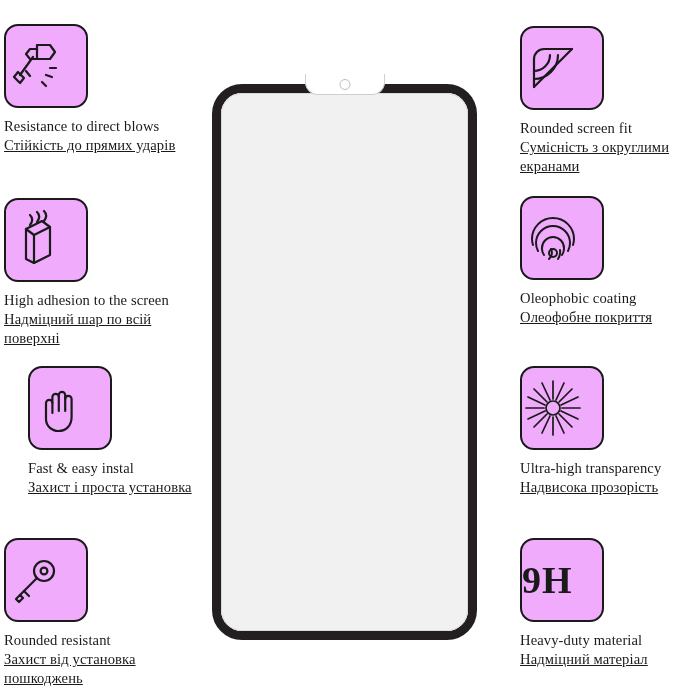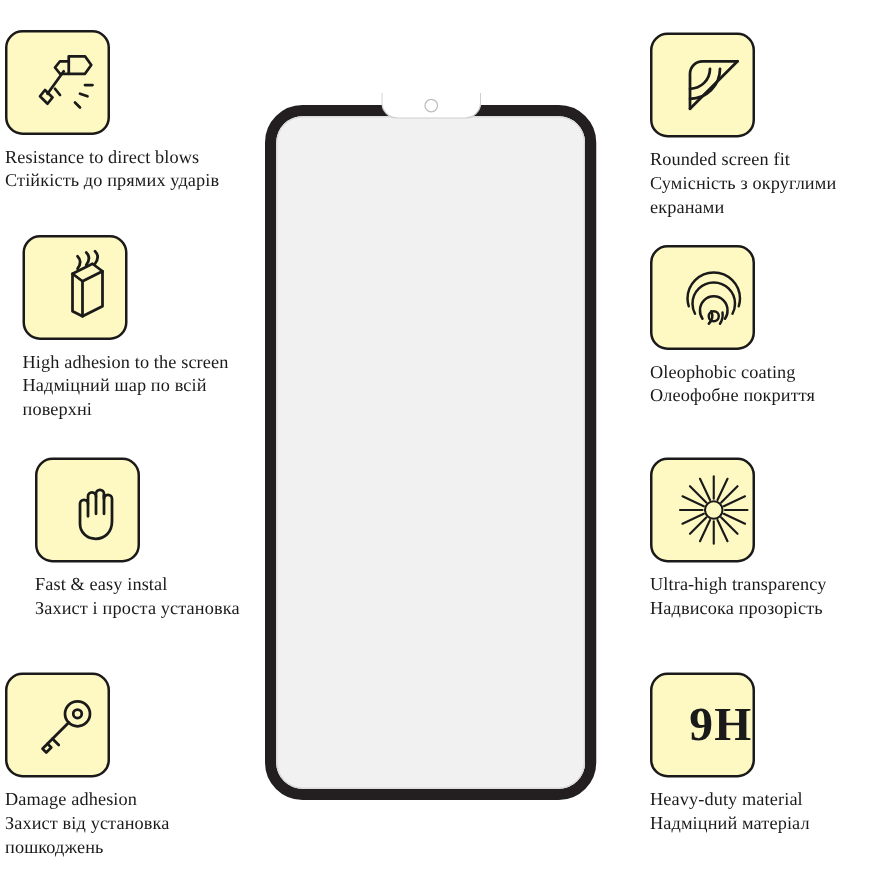--- a/index.html
+++ b/index.html
@@ -35,35 +35,35 @@
   .feature {
     position: absolute;
     width: 205px;
   }
   .icon-box {
     width: 84px;
     height: 84px;
     border: 2.5px solid #1a1a1a;
     border-radius: 14px;
     box-sizing: border-box;
-    background: #fef9c3;
+    background: #f0abfc;
     display: flex;
     align-items: center;
-    justify-content: flex-end;
+    justify-content: flex-start;
   }
   .icon-box svg { display: block; }
 
   .caption {
     margin-top: 9px;
     font-size: 14.6px;
     line-height: 1.30;
     letter-spacing: 0.1px;
   }
   .caption .en { display: block; white-space: nowrap; }
-  .caption .uk { display: block; }
+  .caption .uk { display: block; text-decoration: underline; }
 
   
   .col-right .feature { left: 0; }
 
   
   .phone-wrap {
     position: absolute;
     left: 212px;
     top: 84px;
     width: 265px;
@@ -131,21 +131,21 @@
             <path d="M44 33 L50 33 M40 40 L46 42 M36 47 L40 51"></path>
           </g>
         </svg>
       </div>
       <div class="caption">
         <span class="en">Resistance to direct blows</span>
         <span class="uk">Стійкість до прямих ударів</span>
       </div>
     </div>
 
-    <div class="feature" style="top:188px;margin-left:14px;">
+    <div class="feature" style="top:198px;">
       <div class="icon-box">
         <svg width="62" height="62" viewBox="0 0 62 62" aria-hidden="true">
           <g fill="none" stroke="#1a1a1a" stroke-width="2.2" stroke-linecap="round" stroke-linejoin="round">
             <path d="M20 50 L20 20 L36 12 L44 18 L44 46 L28 54 Z"></path>
             <path d="M20 20 L28 26 L28 54"></path>
             <path d="M28 26 L44 18"></path>
             <path d="M24 16 C27 12, 27 9, 24 6"></path>
             <path d="M31 13 C34 9, 34 6, 31 3"></path>
             <path d="M38 12 C41 8, 41 5, 38 2"></path>
           </g>
@@ -178,21 +178,21 @@
           <g fill="none" stroke="#1a1a1a" stroke-width="2.2" stroke-linecap="round" stroke-linejoin="round">
             <circle cx="38" cy="22" r="10"></circle>
             <circle cx="38" cy="22" r="3.4"></circle>
             <path d="M31 29 L14 46"></path>
             <path d="M18 42 L23 47"></path>
             <path d="M14 46 L17 49 L13 53 L10 50 Z"></path>
           </g>
         </svg>
       </div>
       <div class="caption">
-        <span class="en">Damage adhesion</span>
+        <span class="en">Rounded resistant</span>
         <span class="uk">Захист від установка пошкоджень</span>
       </div>
     </div>
 
   </div>
 
   <div class="phone-wrap">
     <div class="phone">
       <div class="phone-inner"></div>
     </div>

